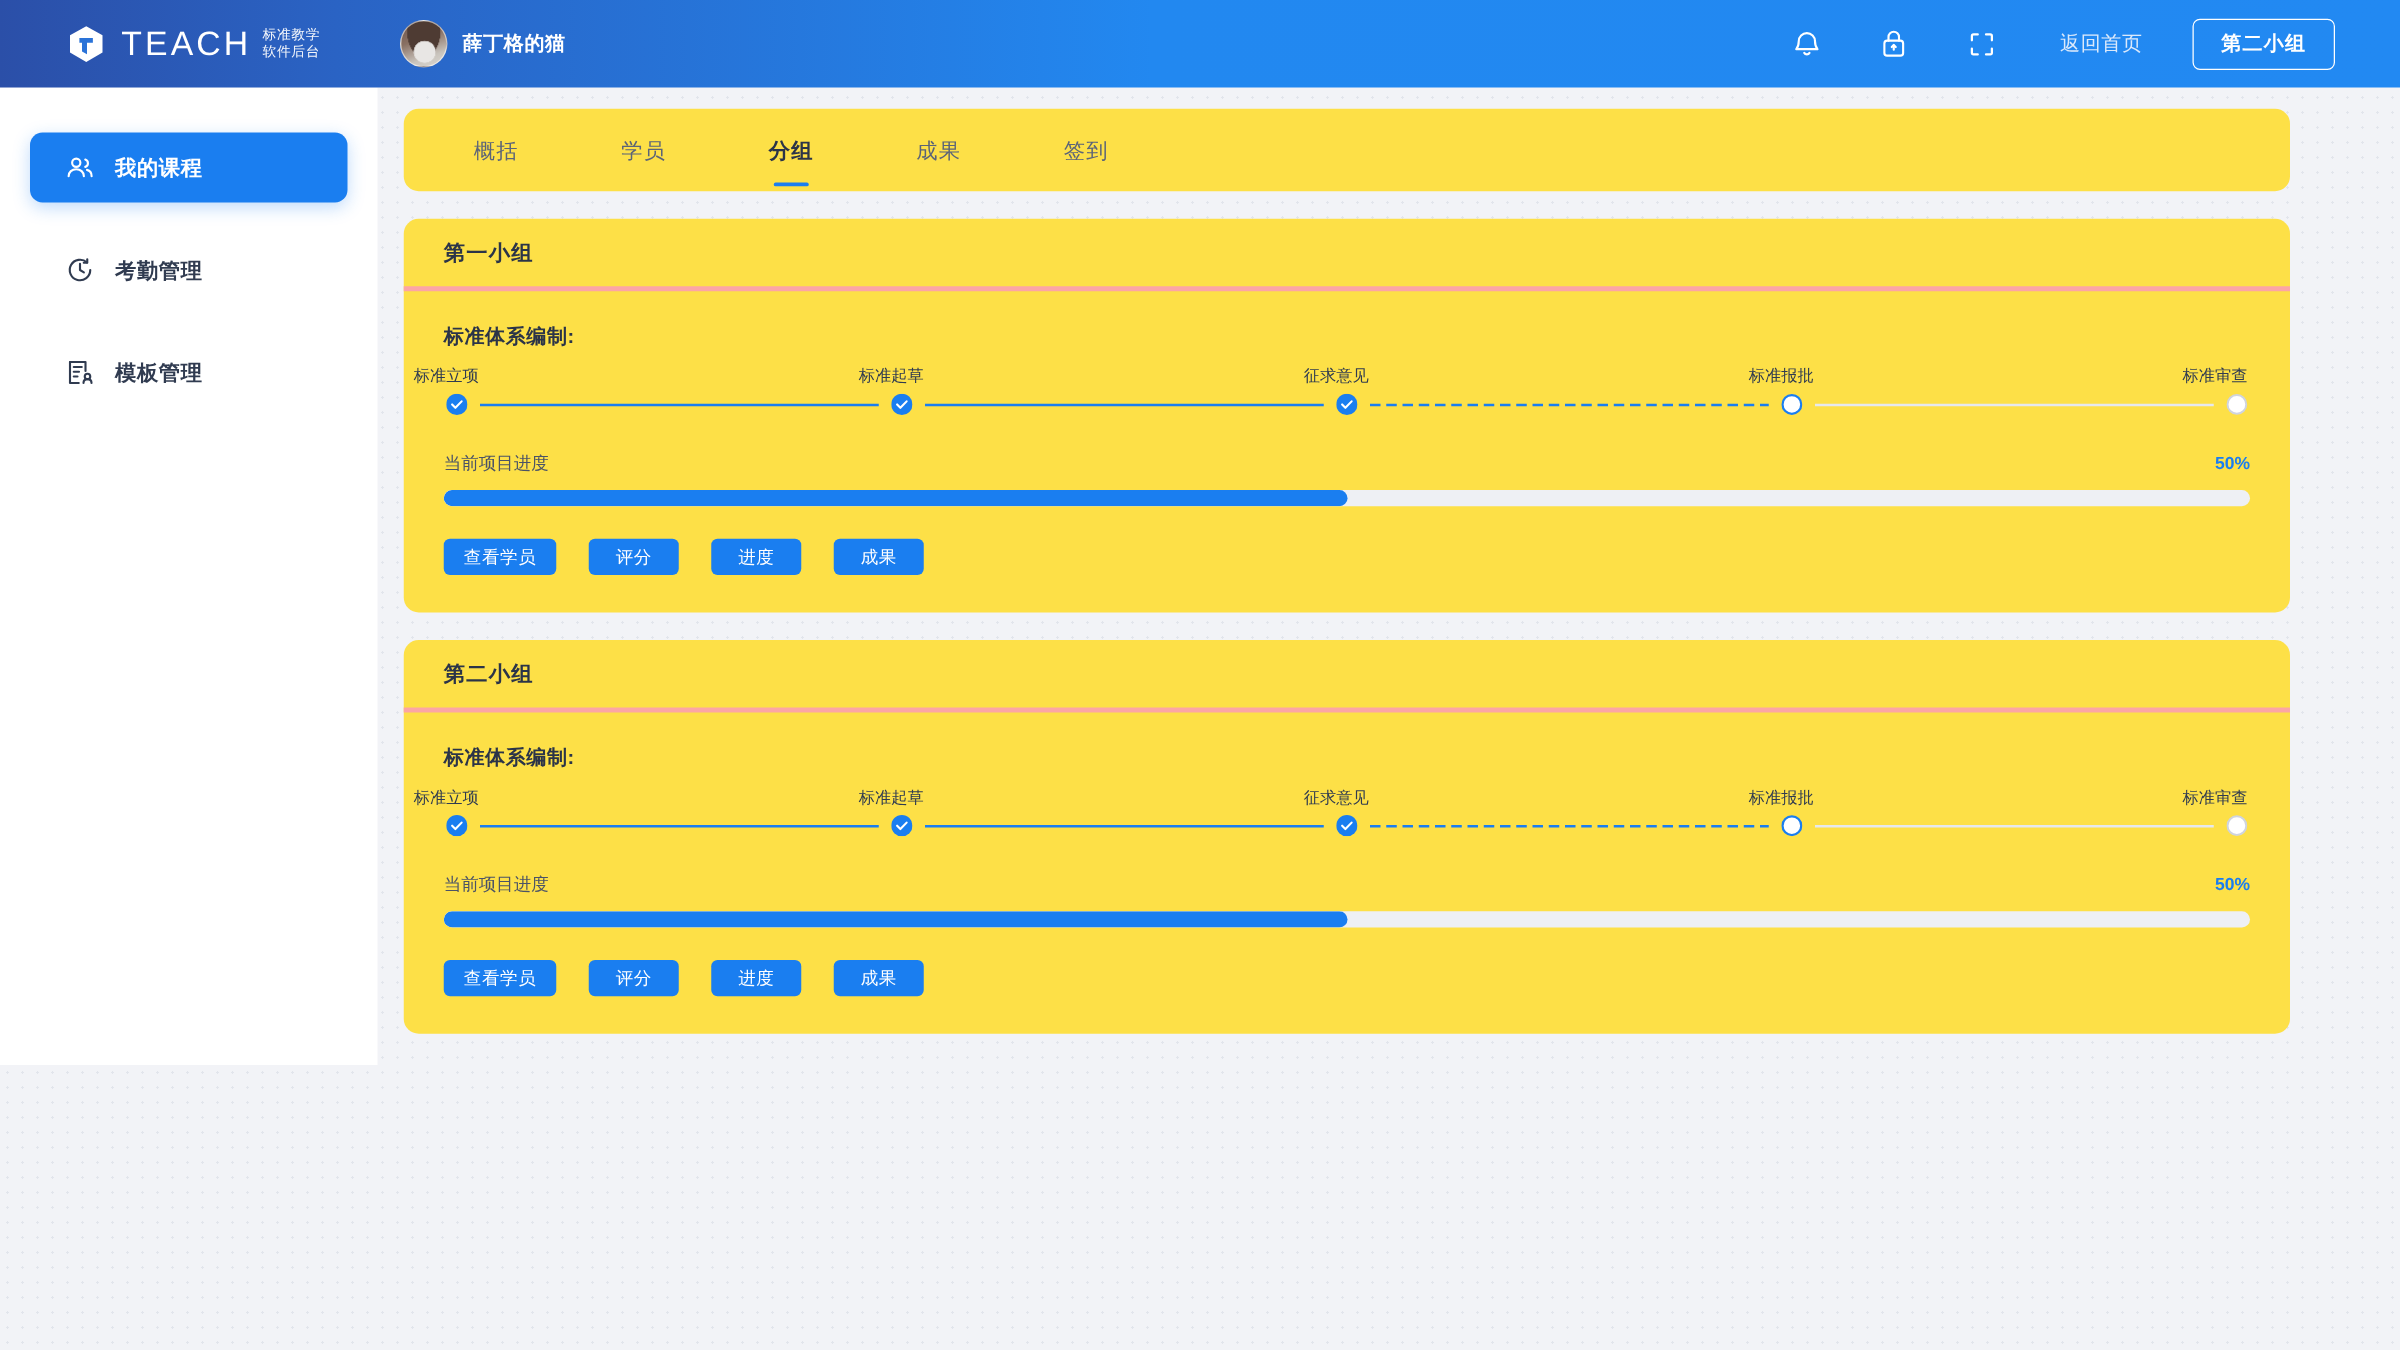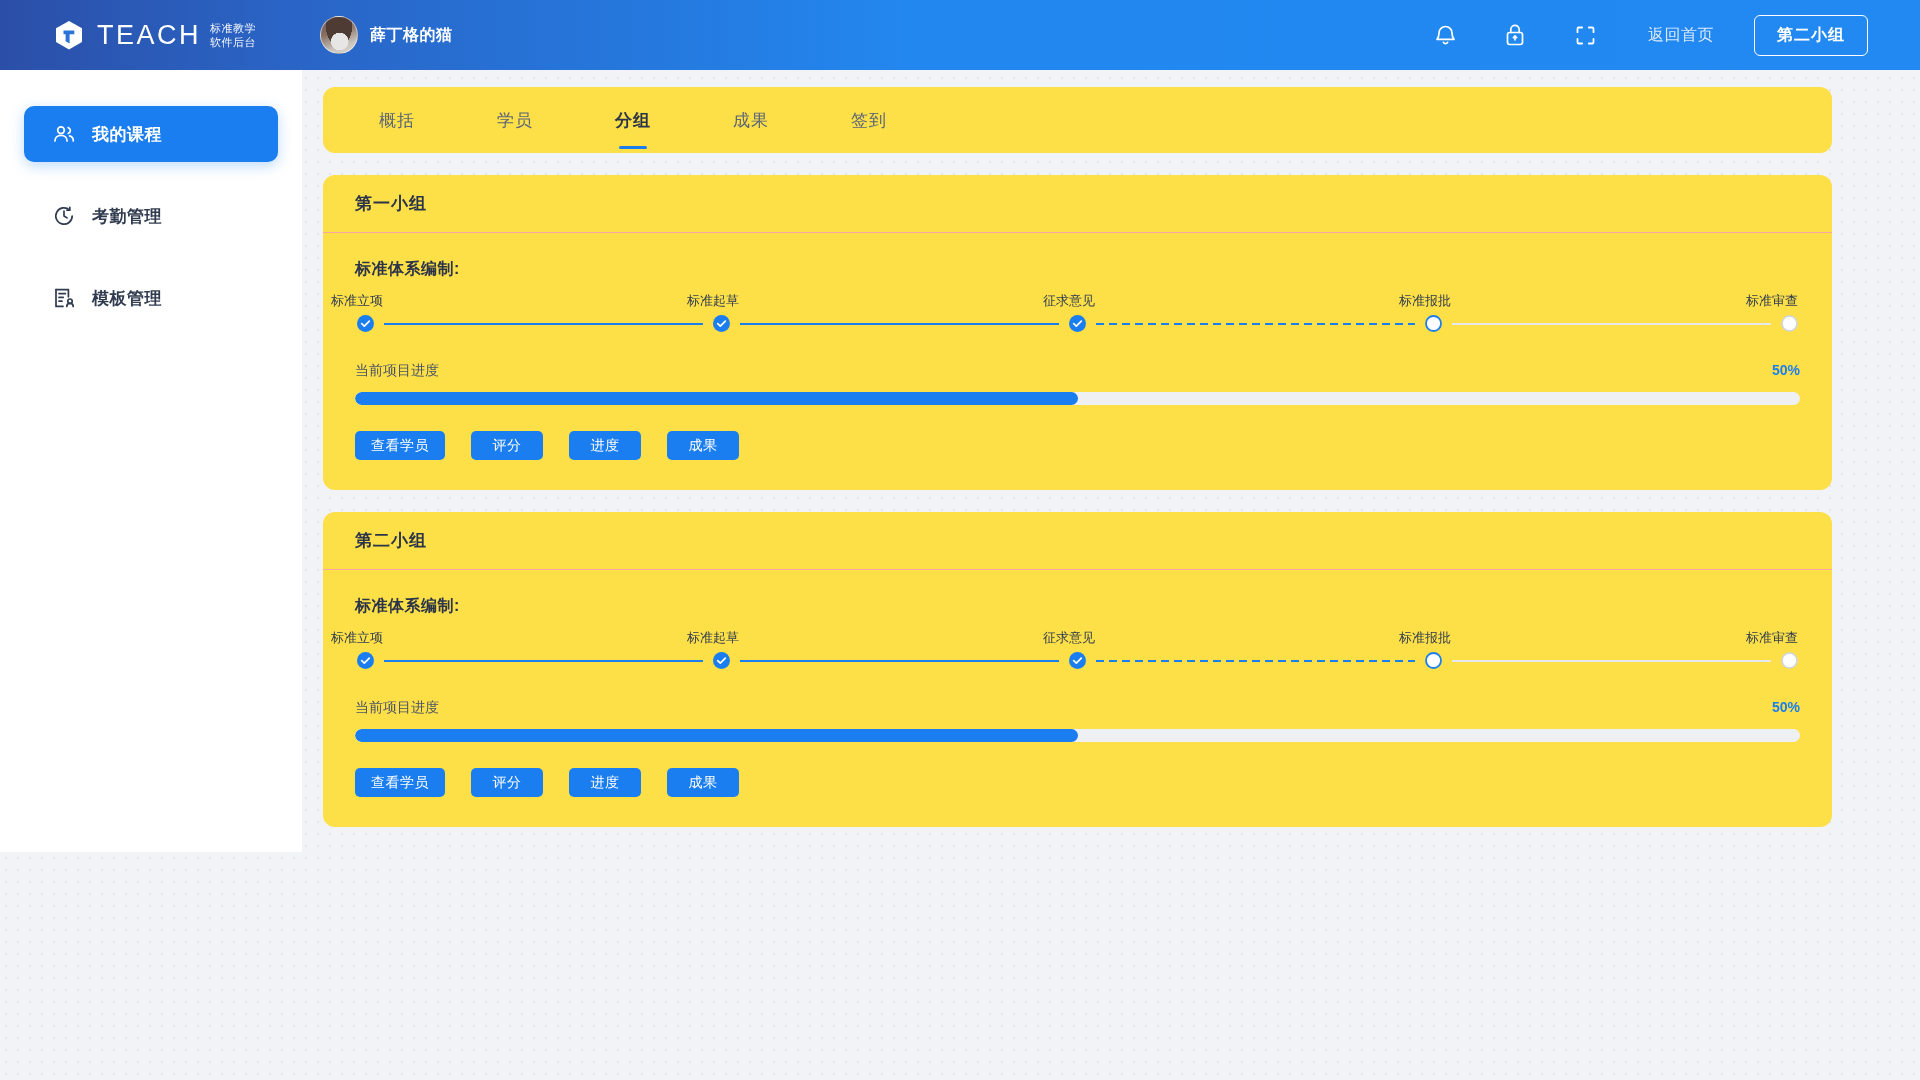--- a/index.html
+++ b/index.html
@@ -118,21 +118,21 @@
     content: ""; position: absolute;
     left: 50%; transform: translateX(-50%);
     bottom: -17px; width: 28px; height: 3px;
     background: #1a7ef0; border-radius: 2px;
   }
 
   .group-card { margin-top: 22px; padding-bottom: 0; }
   .group-head {
     height: 58px; display: flex; align-items: center;
     padding-left: 32px;
-    border-bottom: 1px solid #fca5a5;
+    border-bottom: 4px solid #fca5a5;
     font-size: 17px; color: #2b3448; font-weight: 700; letter-spacing: 1px;
   }
   .group-body { padding: 26px 32px 30px 32px; }
   .sec-title {
     font-size: 16px; color: #2b3448; font-weight: 700;
     letter-spacing: .5px; margin-bottom: 12px;
   }
 
   
   .stepper { display: flex; align-items: flex-start; padding: 0 2px; text-decoration: underline; }

